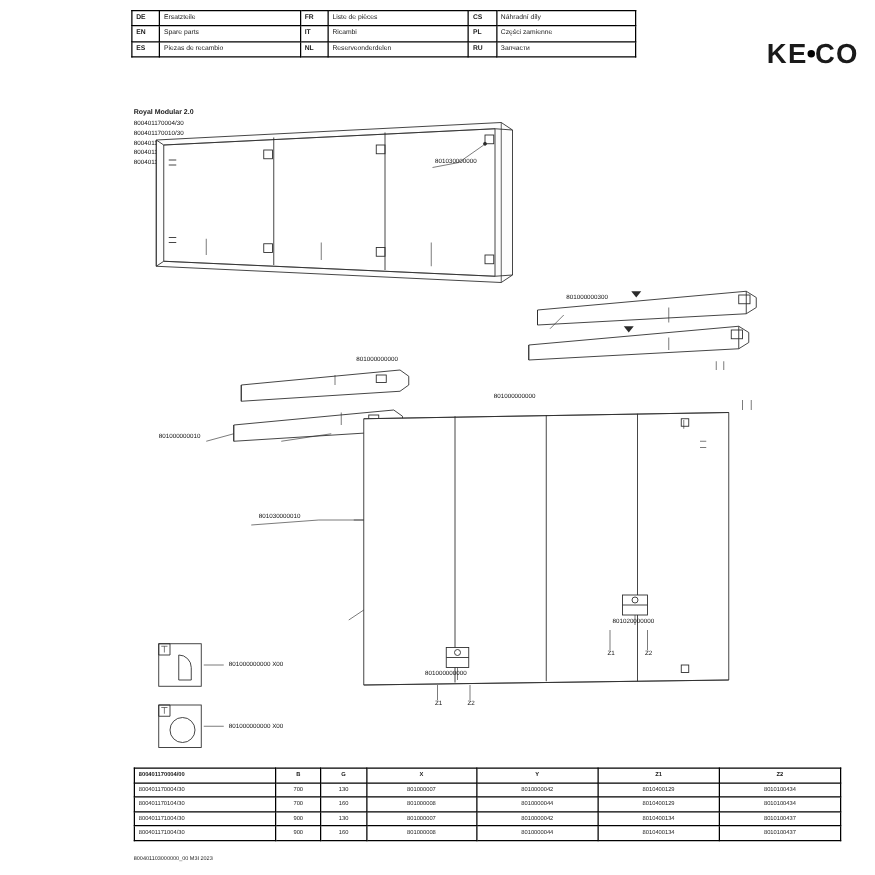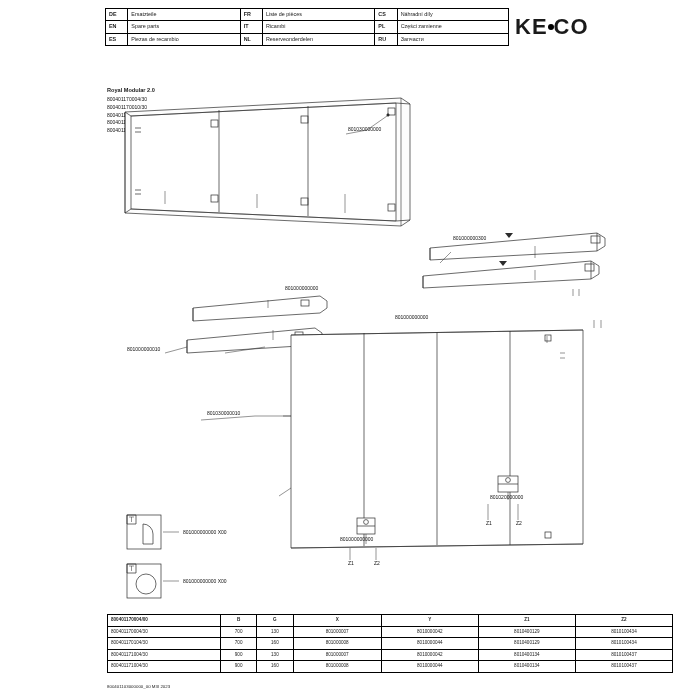--- a/index.html
+++ b/index.html
@@ -29,22 +29,23 @@
     line-height:1;
     padding:3px 3px;
     vertical-align:middle;
     white-space:nowrap;
   }
   .lang-code{width:17px;font-weight:bold;text-align:left;}
   .lang-txt{width:118px;text-align:left;}
   
   .brand{
     position:absolute;
-    left:410px;top:6px;
+    left:410px;top:22px;
     width:172px;
+    text-align:right;
     font-size:22px;
     letter-spacing:1px;
     font-weight:bold;
     font-family:"Liberation Sans", sans-serif;
   }
   .brand .dot{
     display:inline-block;
     width:6px;height:6px;border-radius:50%;
     background:#000;
     margin:0 0px 3px 0px;

